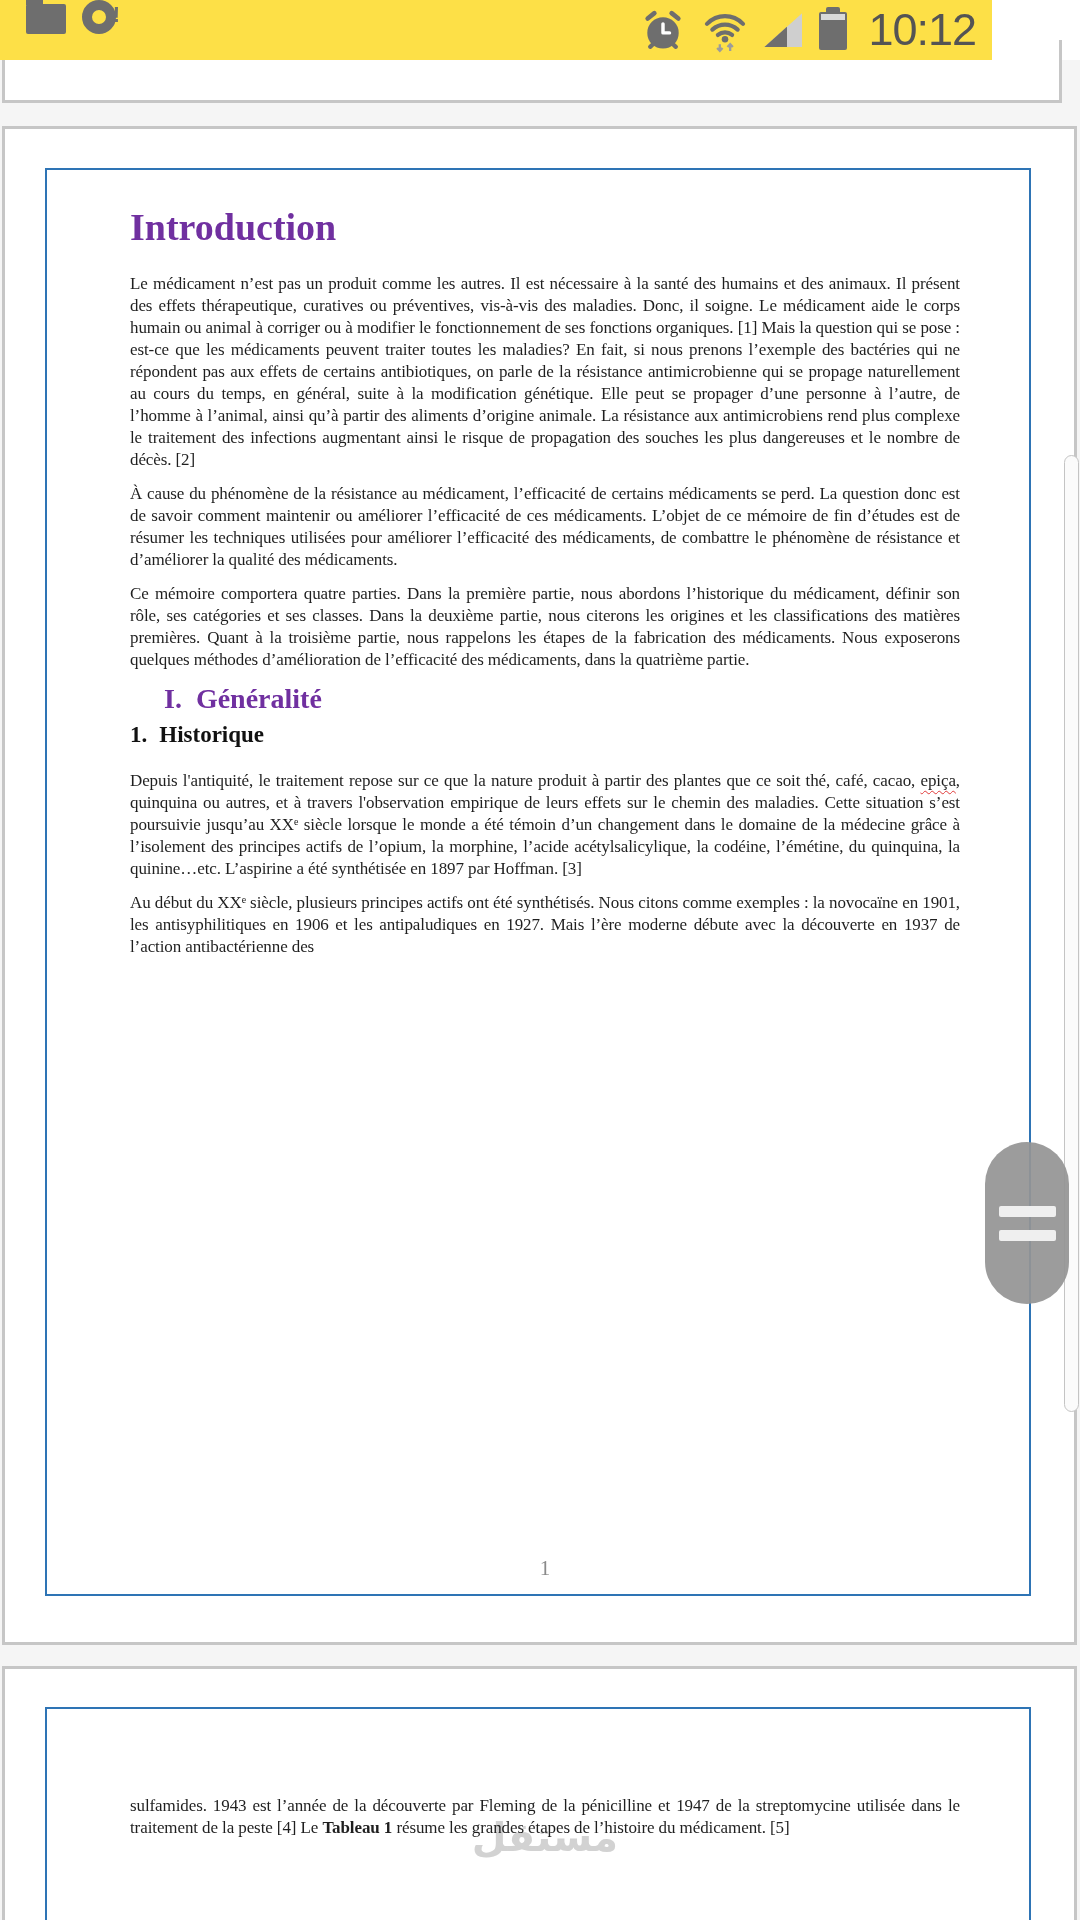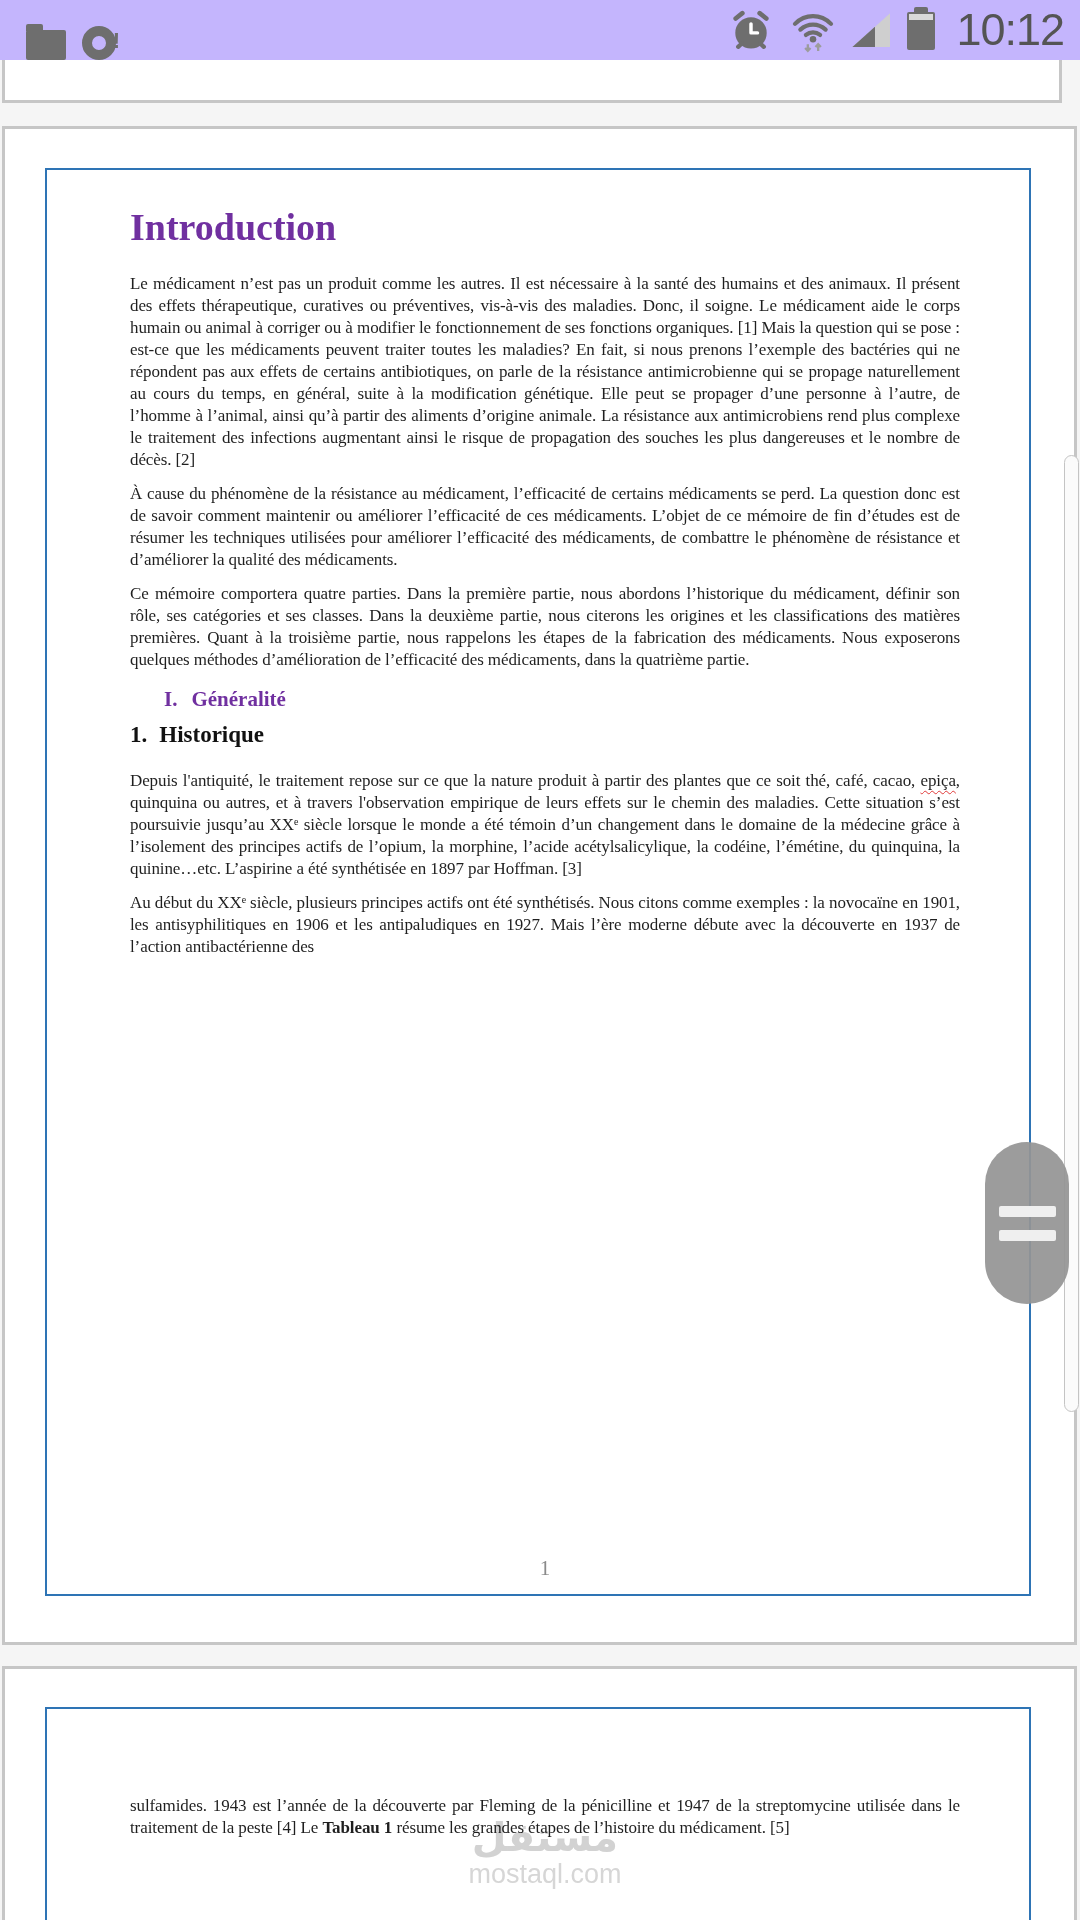--- a/index.html
+++ b/index.html
@@ -1,23 +1,23 @@
 <!DOCTYPE html>
 <html lang="fr"><head>
 <meta charset="utf-8">
 <style>
   * { margin:0; padding:0; box-sizing:border-box; }
   html,body { width:1080px; height:1920px; }
   body { position:relative; overflow:hidden; background:#fff;
          font-family:"Liberation Serif","DejaVu Serif",serif; }
 
   
-  .statusbar { position:absolute; left:0; top:0; width:1080px; height:60px;
-    background:#c4b5fd; z-index:10; display:flex; justify-content:space-between;
-    align-items:flex-end; padding:0 16px 0 26px;
+  .statusbar { position:absolute; left:0; top:0; width:992px; height:60px;
+    background:#fde047; z-index:10; display:flex; justify-content:space-between;
+    align-items:flex-start; padding:0 16px 0 26px;
     font-family:"Liberation Sans","DejaVu Sans",sans-serif; }
   .sb-group { display:flex; align-items:center; gap:16px; }
   .sb-time { font-size:45px; color:#545454; line-height:60px; letter-spacing:-1px; margin-left:4px; }
 
   .ic-folder { width:40px; height:30px; background:#6e6e6e; border-radius:2px; position:relative; margin-top:4px; }
   .ic-folder::before { content:""; position:absolute; top:-6px; left:0; width:17px; height:7px;
     background:#6e6e6e; border-radius:2px 2px 0 0; }
   .ic-donut { width:34px; height:34px; border:10px solid #6e6e6e; border-radius:50%; position:relative; }
   .ic-donut::after { content:"!"; position:absolute; right:-14px; top:-8px; color:#6e6e6e;
     font-weight:bold; font-size:22px; font-family:"Liberation Sans",sans-serif; }
@@ -45,21 +45,21 @@
   .frame2 { left:40px; top:38px; width:986px; height:320px; border-bottom:none; }
 
   .col { position:absolute; width:830px; left:125px; color:#1f1f1f; }
   .col1 { top:74px; }
   .col2 { top:126px; z-index:2; }
 
   h1.doc-title { font-size:38px; line-height:48px; font-weight:bold; color:#7030a0;
     text-align:left; margin:0 0 22px; }
   p.body { font-size:17px; line-height:22px; text-align:justify; margin:0 0 12px;
     letter-spacing:-0.1px; }
-  h2.sec { font-size:21px; line-height:32px; font-weight:bold; color:#7030a0;
+  h2.sec { font-size:28px; line-height:32px; font-weight:bold; color:#7030a0;
     padding-left:34px; margin:4px 0 6px; }
   h2.sec .num { margin-right:14px; }
   h3.subsec { font-size:23px; line-height:28px; font-weight:bold; color:#111; margin:0 0 21px; }
   h3.subsec .num { margin-right:12px; }
   .misspell { text-decoration-line:underline; text-decoration-style:wavy;
     text-decoration-color:#e03a3a; text-decoration-thickness:1px; text-underline-offset:4px;margin-top:44px; }
   .bold { font-weight:bold; }
 
   .pagenum { position:absolute; left:125px; top:1427px; width:830px; text-align:center;
     font-size:21px; color:#8a8a8a; }
@@ -132,21 +132,20 @@
       <p class="body"><span>Depuis l'antiquité, le traitement repose sur ce que la nature produit à partir des plantes que ce soit thé, café, cacao, </span><span class="misspell">epiça</span><span>, quinquina ou autres, et à travers l'observation empirique de leurs effets sur le chemin des maladies. Cette situation s’est poursuivie jusqu’au XXᵉ siècle lorsque le monde a été témoin d’un changement dans le domaine de la médecine grâce à l’isolement des principes actifs de l’opium, la morphine, l’acide acétylsalicylique, la codéine, l’émétine, du quinquina, la quinine…etc. L’aspirine a été synthétisée en 1897 par Hoffman. [3]</span></p>
       <p class="body">Au début du XXᵉ siècle, plusieurs principes actifs ont été synthétisés. Nous citons comme exemples : la novocaïne en 1901, les antisyphilitiques en 1906 et les antipaludiques en 1927. Mais l’ère moderne débute avec la découverte en 1937 de l’action antibactérienne des</p>
     </div>
     <div class="pagenum">1</div>
   </section>
 
   <section class="card card2">
     <div class="frame frame2"></div>
     <div class="watermark">
       <div class="wm-ar">مستقل</div>
-      <div class="wm-en">mostaql.com</div>
     </div>
     <div class="col col2">
       <p class="body"><span>sulfamides. 1943 est l’année de la découverte par Fleming de la pénicilline et 1947 de la streptomycine utilisée dans le traitement de la peste [4] Le </span><span class="bold">Tableau 1</span><span> résume les grandes étapes de l’histoire du médicament. [5]</span></p>
     </div>
   </section>
 
   <div class="scroll-thumb"></div>
   <div class="fastscroll">
     <div class="bar"></div>
     <div class="bar"></div>

